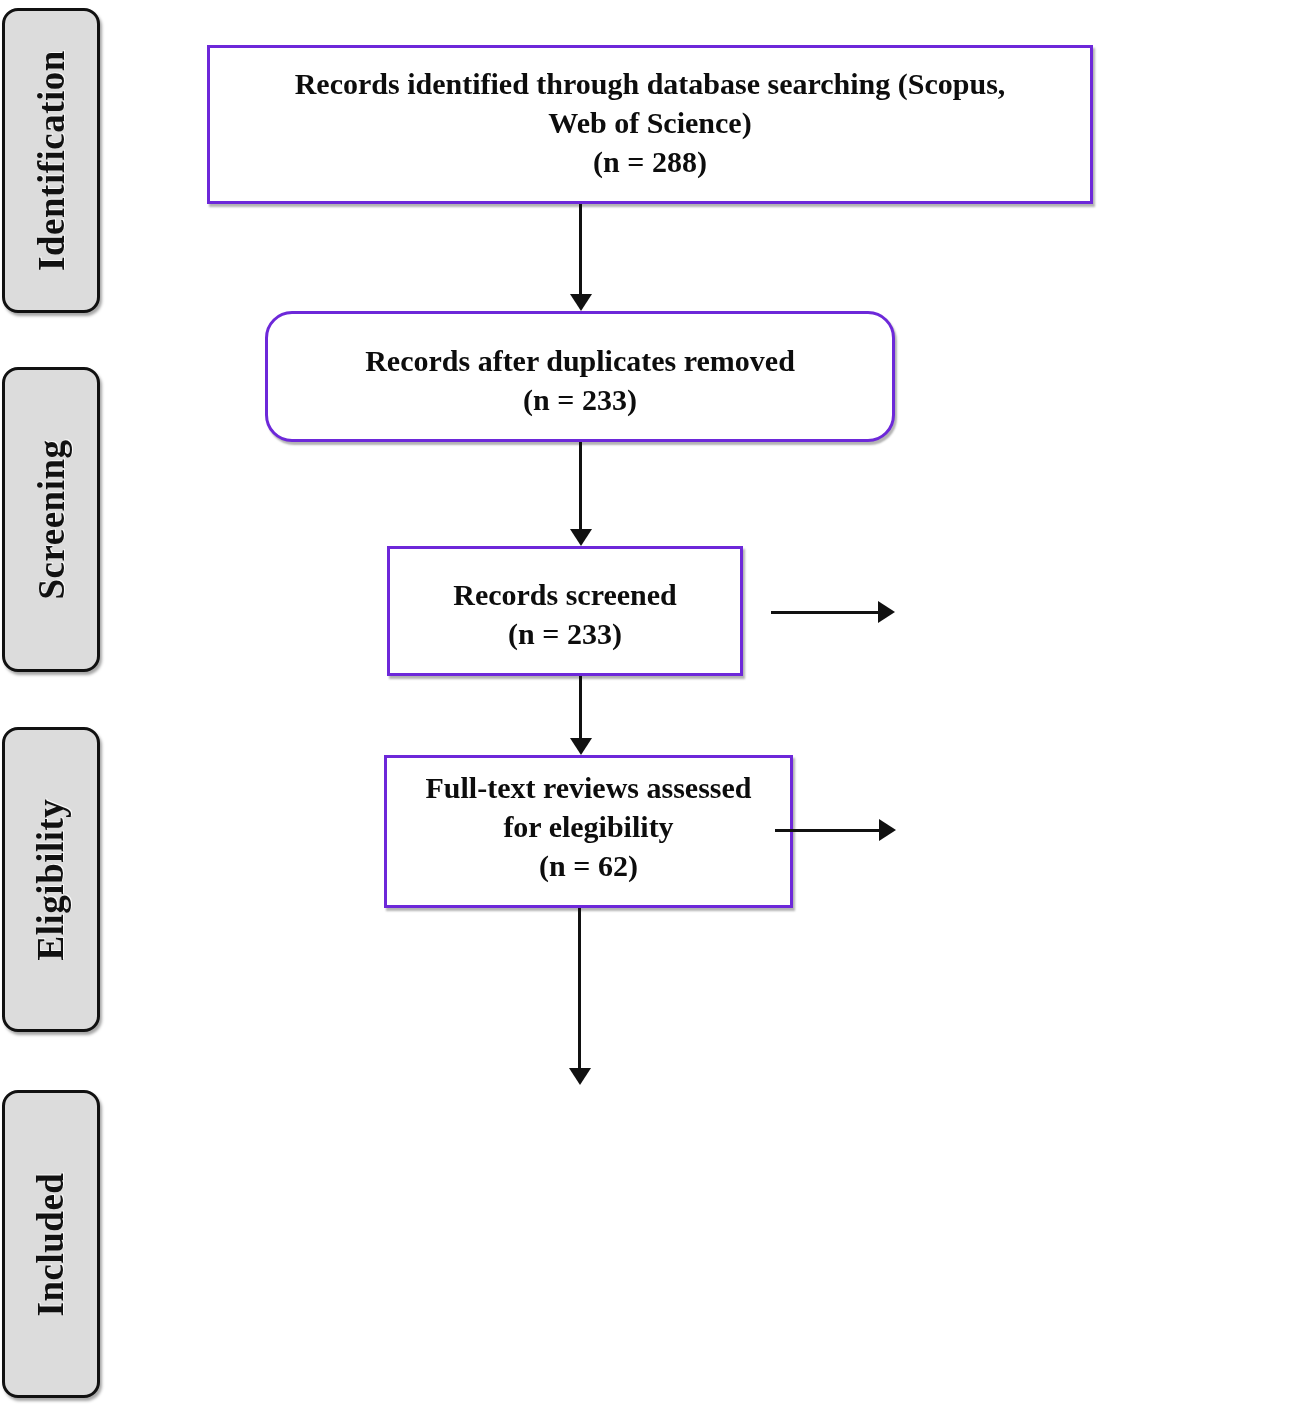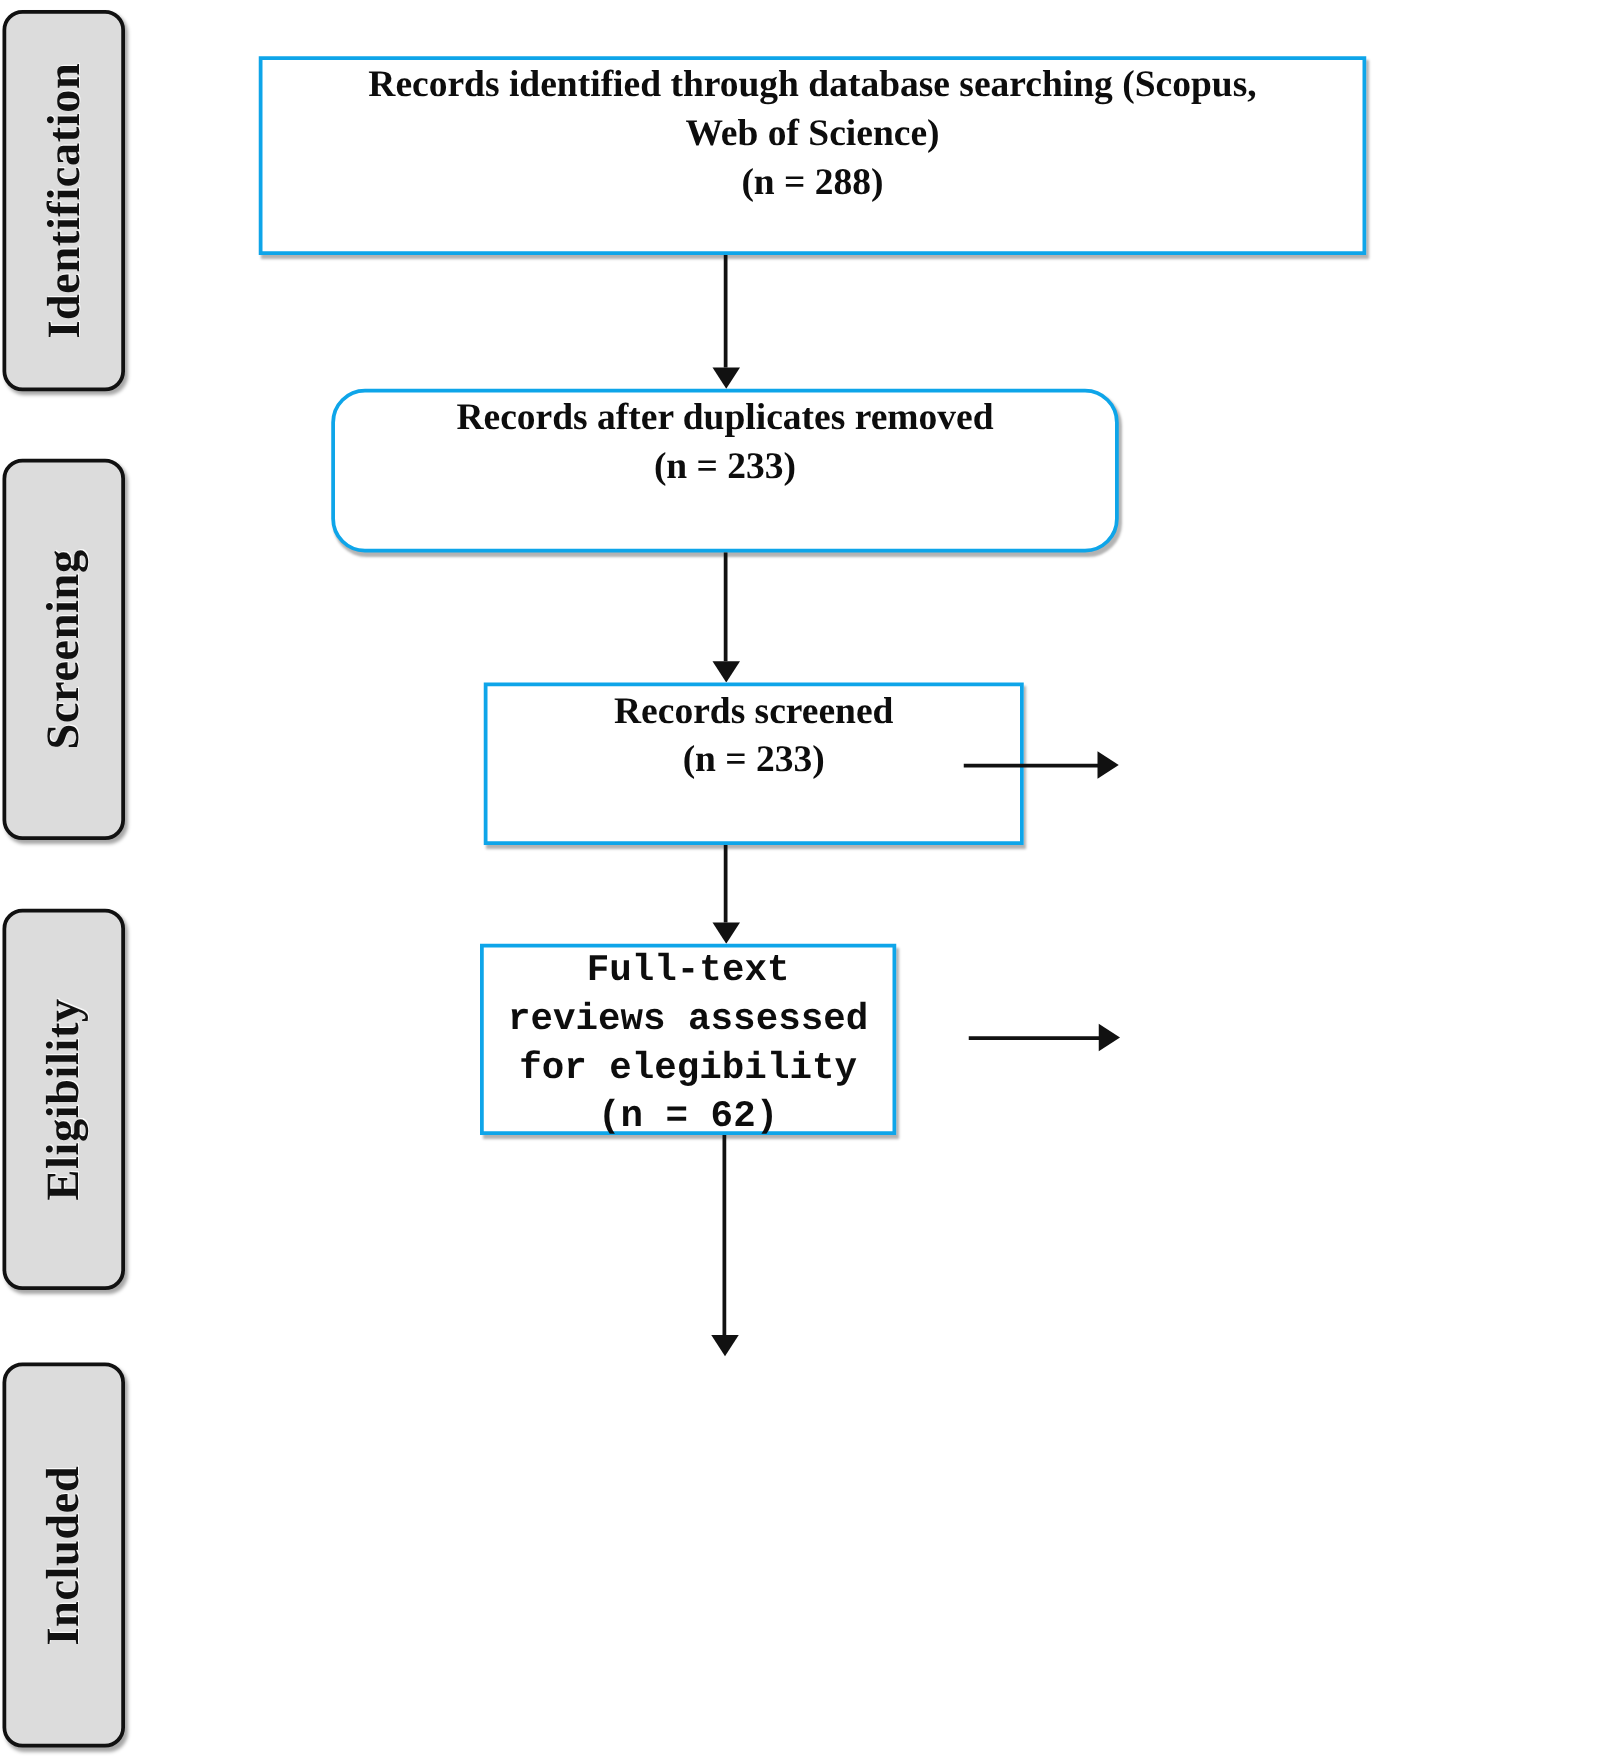--- a/index.html
+++ b/index.html
@@ -37,28 +37,28 @@
     font-size: 37px;
     letter-spacing: 0.5px;
     color: #111111;
     text-shadow: 1px 1px 0 rgba(255,255,255,0.85);
   }
 
   
   .flow-box {
     position: absolute;
     background: #ffffff;
-    border: 3px solid #0ea5e9;
+    border: 3px solid #6d28d9;
     box-sizing: border-box;
     box-shadow: 2px 3px 2px rgba(0,0,0,0.30);
     display: flex;
-    align-items: flex-start;
+    align-items: flex-end;
     justify-content: center;
     text-align: center;
-    padding: 0 12px;
+    padding: 20px 12px;
   }
   .flow-box .box-text {
     font-weight: bold;
     font-size: 30px;
     line-height: 1.30;
     color: #0d0d0d;
     white-space: pre-line;
   }
 
   
@@ -119,33 +119,33 @@
   <div class="connector arrow-down" style="left:570px; top:294px;"></div>
 
   <div class="flow-box" style="left:265px; top:311px; width:630px; height:131px;border-radius:27px;">
     <span class="box-text">Records after duplicates removed
 (n = 233)</span>
   </div>
 
   <div class="connector v-line" style="left:579px; top:442px; height:87px;"></div>
   <div class="connector arrow-down" style="left:570px; top:529px;"></div>
 
-  <div class="flow-box" style="left:387px; top:546px; width:432px; height:130px;">
+  <div class="flow-box" style="left:387px; top:546px; width:356px; height:130px;">
     <span class="box-text">Records screened
 (n = 233)</span>
   </div>
 
   <div class="connector h-line" style="left:771px; top:611px; width:110px;"></div>
   <div class="connector arrow-right" style="left:878px; top:601px;"></div>
 
 
   <div class="connector v-line" style="left:579px; top:676px; height:62px;"></div>
   <div class="connector arrow-down" style="left:570px; top:738px;"></div>
 
-  <div class="flow-box" style="left:384px; top:755px; width:333px; height:153px;font-family:Liberation Mono, monospace;">
+  <div class="flow-box" style="left:384px; top:755px; width:409px; height:153px;">
     <span class="box-text">Full-text reviews assessed
 for elegibility
 (n = 62)</span>
   </div>
 
   <div class="connector h-line" style="left:775px; top:829px; width:107px;"></div>
   <div class="connector arrow-right" style="left:879px; top:819px;"></div>
 
 
   <div class="connector v-line" style="left:578px; top:908px; height:160px;"></div>

